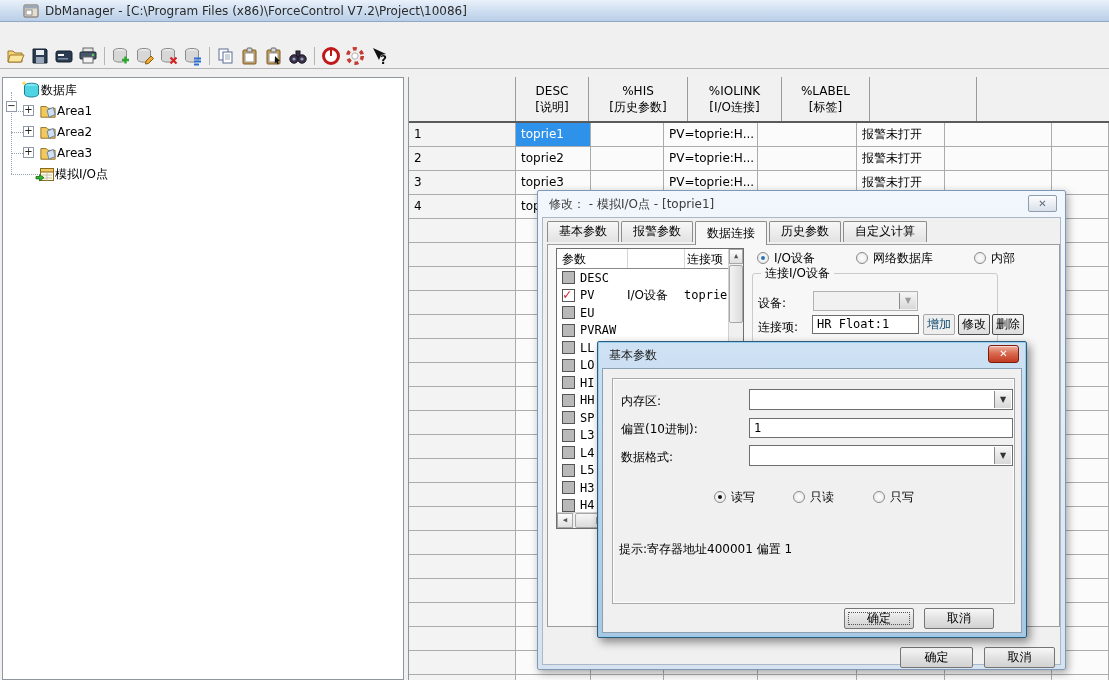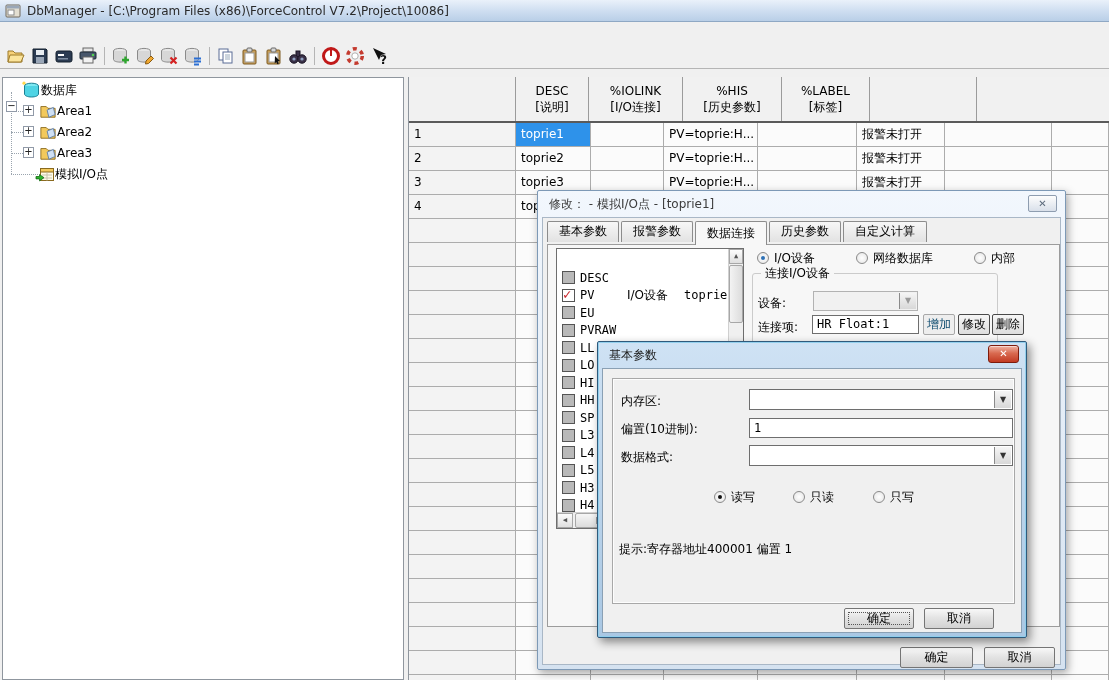--- a/index.html
+++ b/index.html
@@ -2,21 +2,21 @@
 <html><head>
 <meta charset="utf-8">
 <style>
   *{box-sizing:border-box;margin:0;padding:0}
   html,body{background:#dfdfdf}
   .screen{position:relative;width:1109px;height:680px;overflow:hidden;background:#f0f0f0;
     font-family:"DejaVu Sans","Liberation Sans",sans-serif;font-size:12px;color:#000}
   
   .titlebar{position:absolute;left:0;top:0;right:0;height:22px;
     background:linear-gradient(#eaf1fa,#cdddf0 55%,#b9cfe7);border-bottom:1px solid #8fa8c4;
-    display:flex;align-items:center;gap:6px;padding-left:5px;color:#2a2a2a}
+    display:flex;align-items:center;gap:6px;padding-left:23px;color:#2a2a2a}
   
   .menubar{position:absolute;left:0;top:23px;right:0;height:20px;background:#f0f0f0;
     display:flex;align-items:center;border-bottom:1px solid #e3e3e3}
   .menu-item{padding:2px 9px;cursor:default}
   
   .toolbar{position:absolute;left:0;top:44px;right:0;height:25px;background:#f0f0f0;
     display:flex;align-items:center;padding-left:4px;border-bottom:1px solid #b5b5b5}
   .tbtn{width:24px;height:22px;display:flex;align-items:center;justify-content:center}
   .tsep{width:1px;height:18px;background:#b5b5b5;margin:0 4px}
   
@@ -299,27 +299,27 @@
   <div class="grid">
     <div class="ghead">
       <div class="gh c0">
           <span></span>
           <span></span>
         </div>
       <div class="gh c2">
           <span>DESC</span>
           <span>[说明]</span>
         </div>
+      <div class="gh c4">
+          <span>%HIS</span>
+          <span>[历史参数]</span>
+        </div>
       <div class="gh c3">
           <span>%IOLINK</span>
           <span>[I/O连接]</span>
-        </div>
-      <div class="gh c4">
-          <span>%HIS</span>
-          <span>[历史参数]</span>
         </div>
       <div class="gh c5">
           <span>%LABEL</span>
           <span>[标签]</span>
         </div>
       <div class="gh c6">
           <span></span>
         </div>
       <div class="gh c7" style="border-right:none">
           <span></span>
@@ -577,20 +577,26 @@
     <div class="tabs">
       <span class="tab">基本参数</span>
       <span class="tab">报警参数</span>
       <span class="tab active">数据连接</span>
       <span class="tab">历史参数</span>
       <span class="tab">自定义计算</span>
     </div>
     <div class="tab-page"></div>
 
     <div class="plist">
+      <div class="phead">
+        <span style="position:absolute;left:5px;top:2px">参数</span>
+        <span style="position:absolute;left:130px;top:2px">连接项</span>
+        <span class="hv" style="left:70px"></span>
+        <span class="hv" style="left:127px"></span>
+      </div>
       <div class="prows">
           <div class="prow">
             <span class="cb"></span>
             <span class="pn">DESC</span>
             <span class="pt"></span>
             <span class="pv"></span>
           </div>
           <div class="prow">
             <span class="cb on"></span>
             <span class="pn">PV</span>

